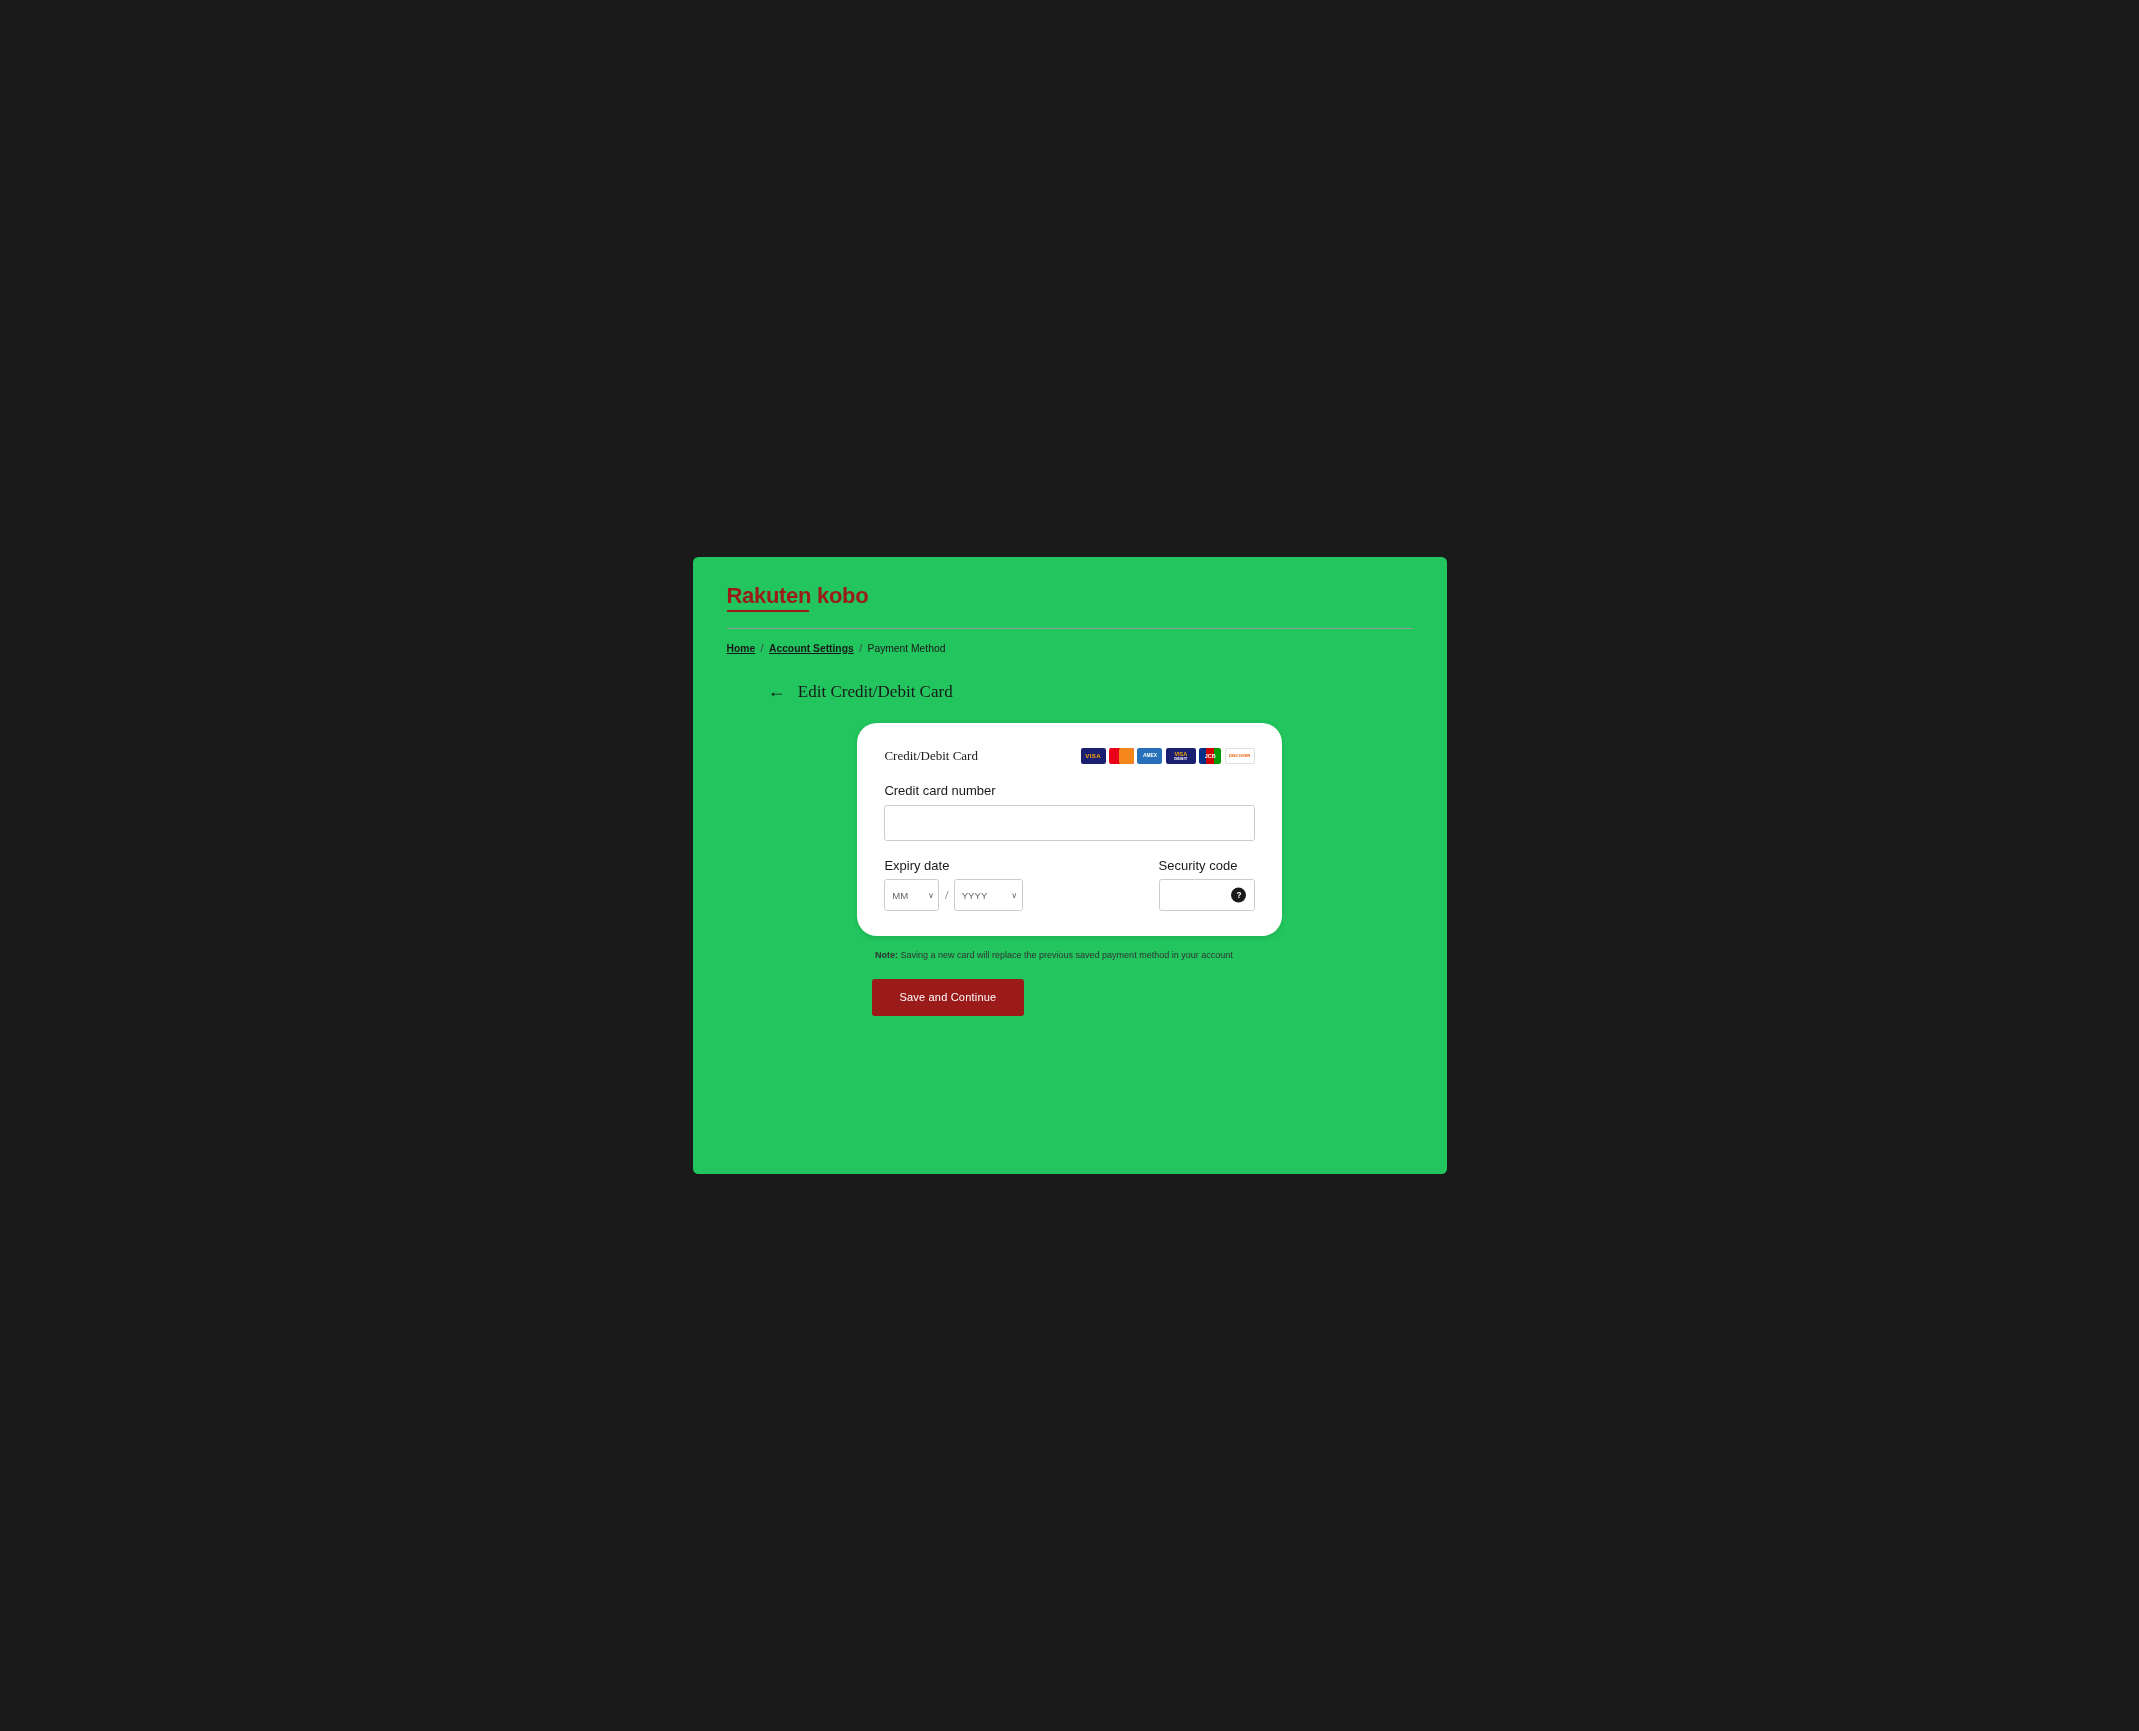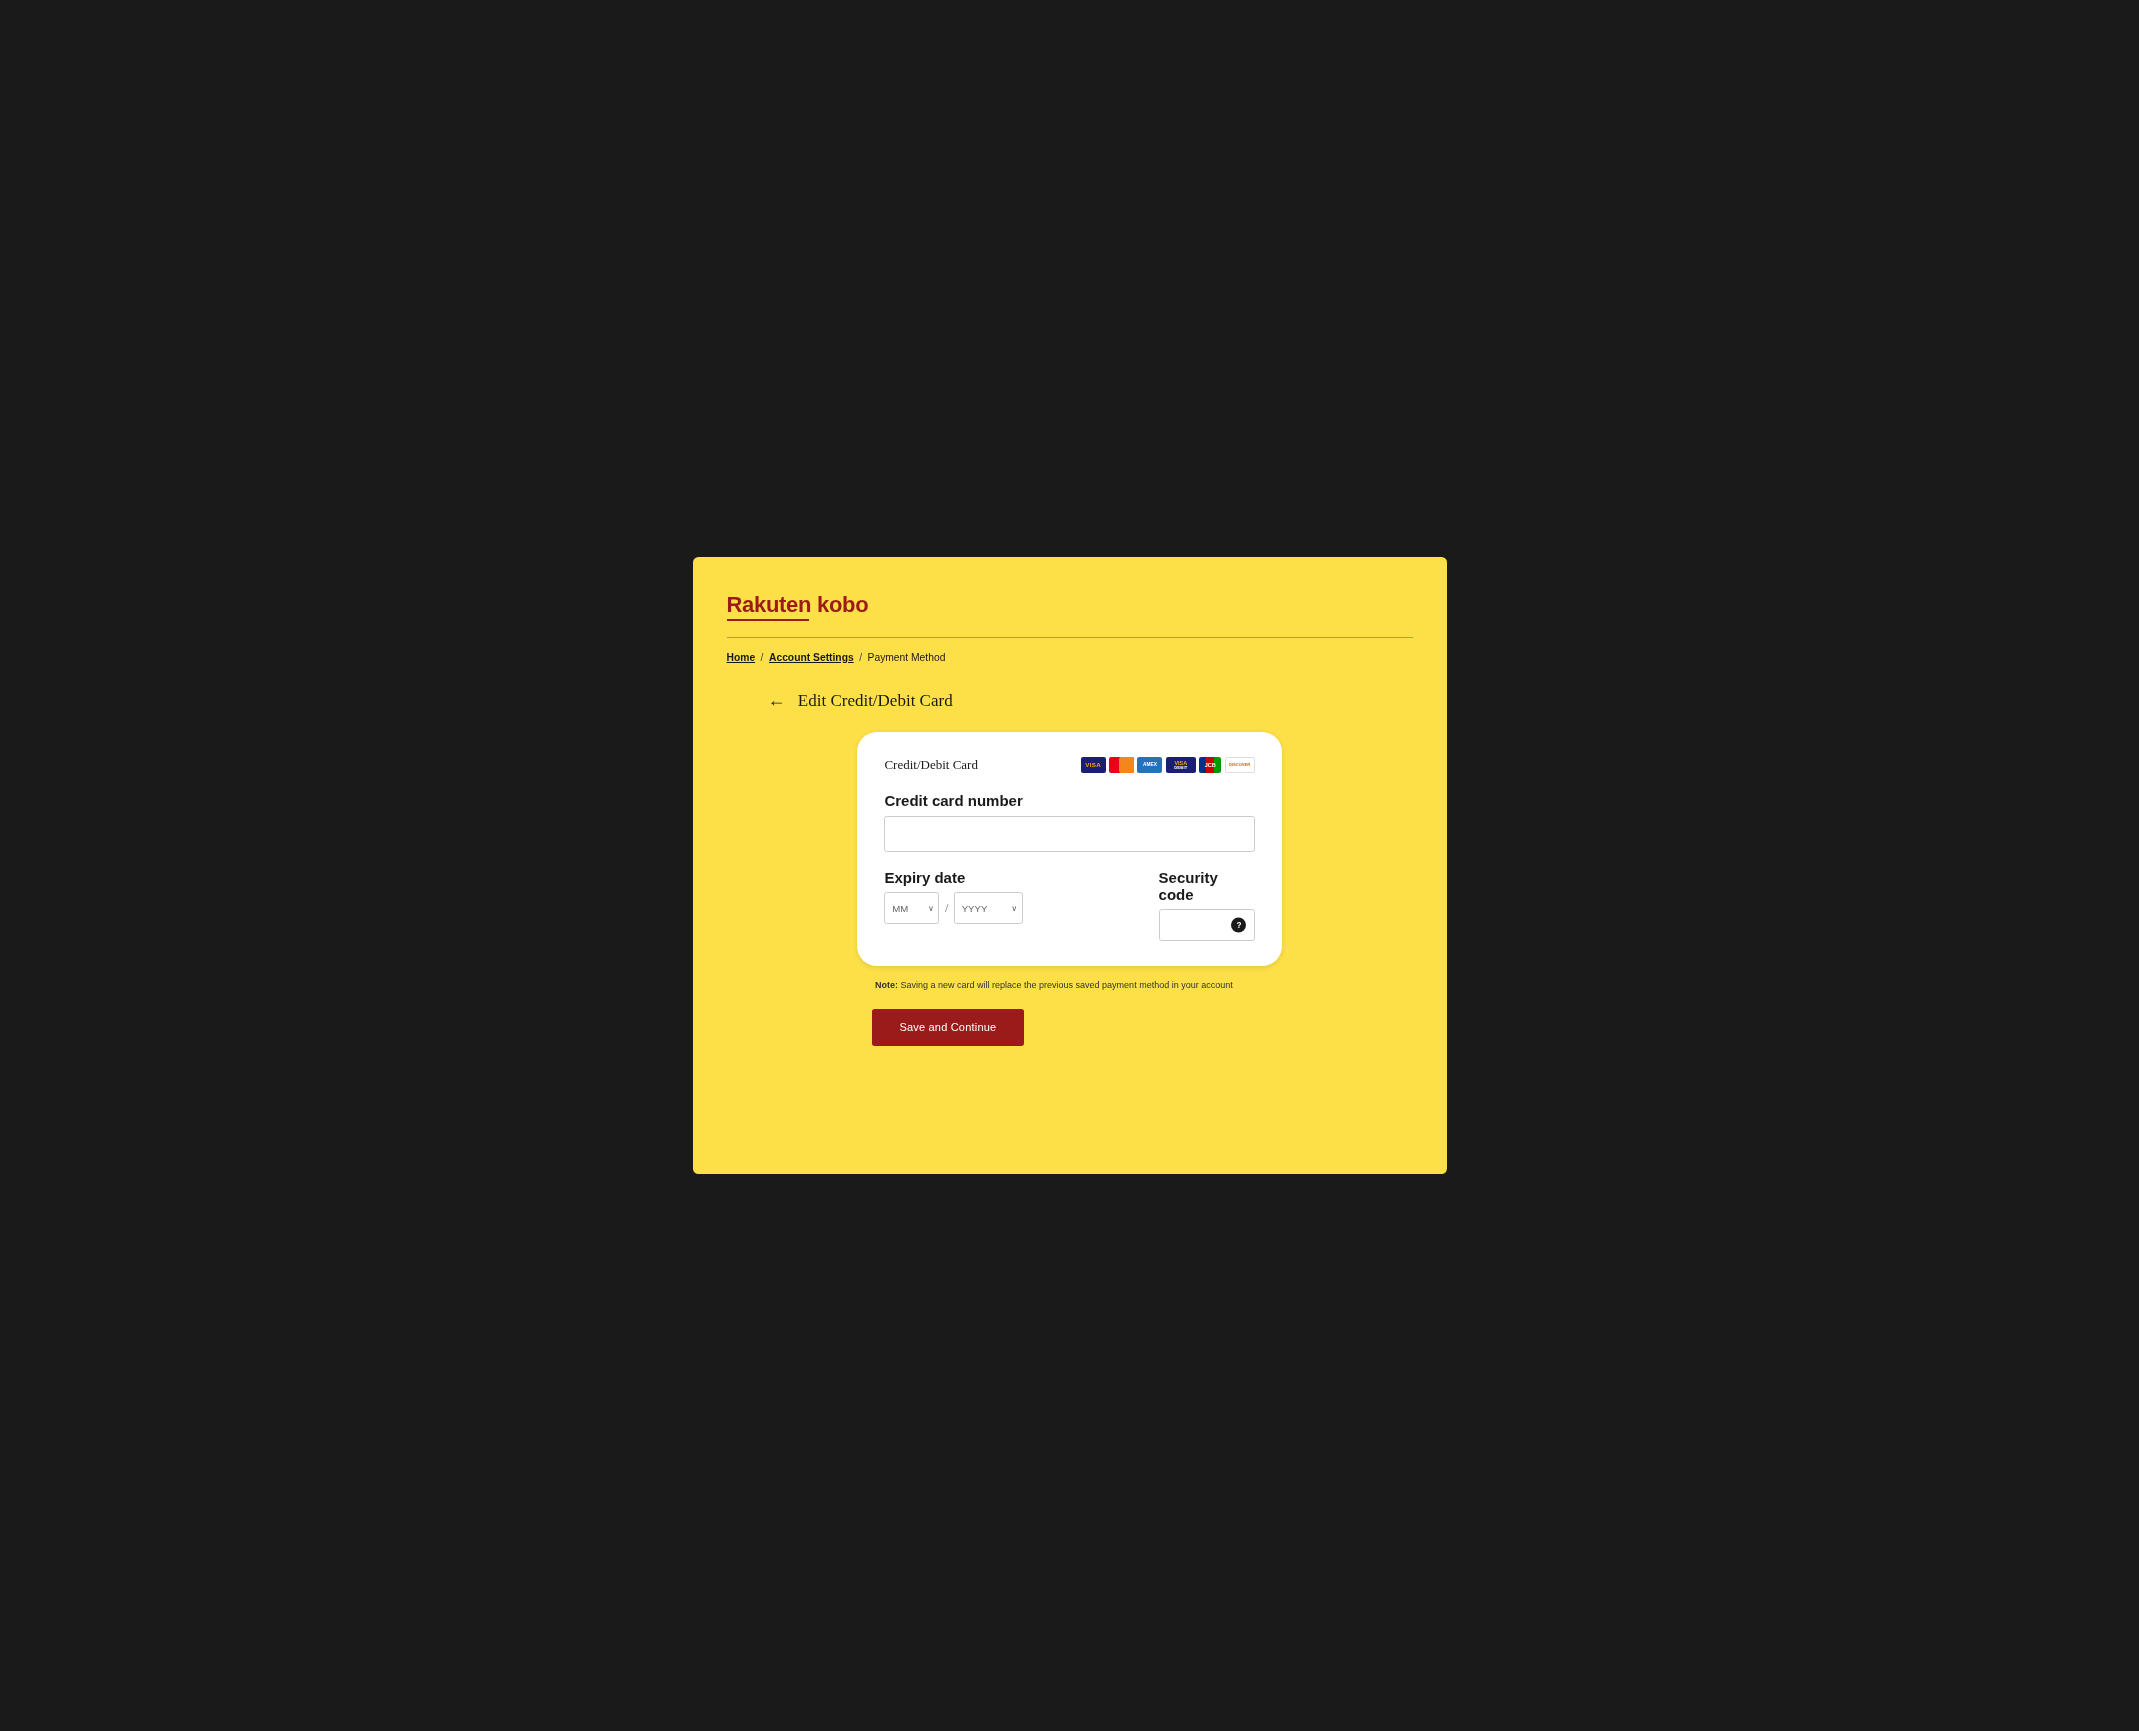--- a/index.html
+++ b/index.html
@@ -11,25 +11,25 @@
     body {
       background-color: #1a1a1a;
       display: flex;
       justify-content: center;
       align-items: center;
       min-height: 100vh;
       font-family: 'Georgia', 'Times New Roman', serif;
     }
 
     .outer-frame {
-      background-color: #fde047;
+      background-color: #22c55e;
       width: 754px;
       min-height: 617px;
       border-radius: 5.5px;
-      padding: 35px 34px 41px 34px;
+      padding: 26px 34px 41px 34px;
       position: relative;
     }
 
     
     .logo-area {
       margin-bottom: 16.5px;
     }
 
     .logo-text {
       font-size: 22px;
@@ -209,25 +209,25 @@
       background-color: #ffffff;
       border: 0.7px solid #ddd;
       width: 30px;
       font-size: 4.1px;
       color: #e65c00;
       font-weight: 700;
     }
 
     
     .form-field-label {
-      font-size: 15px;
+      font-size: 13px;
       font-family: 'Arial', sans-serif;
       color: #1a1a1a;
       margin-bottom: 6.9px;
-      font-weight: 700;
+      font-weight: 400;
     }
 
     .card-number-input {
       width: 100%;
       height: 36px;
       border: 0.7px solid #ccc;
       border-radius: 2.7px;
       padding: 0 9.6px;
       font-size: 10.3px;
       font-family: 'Arial', sans-serif;

